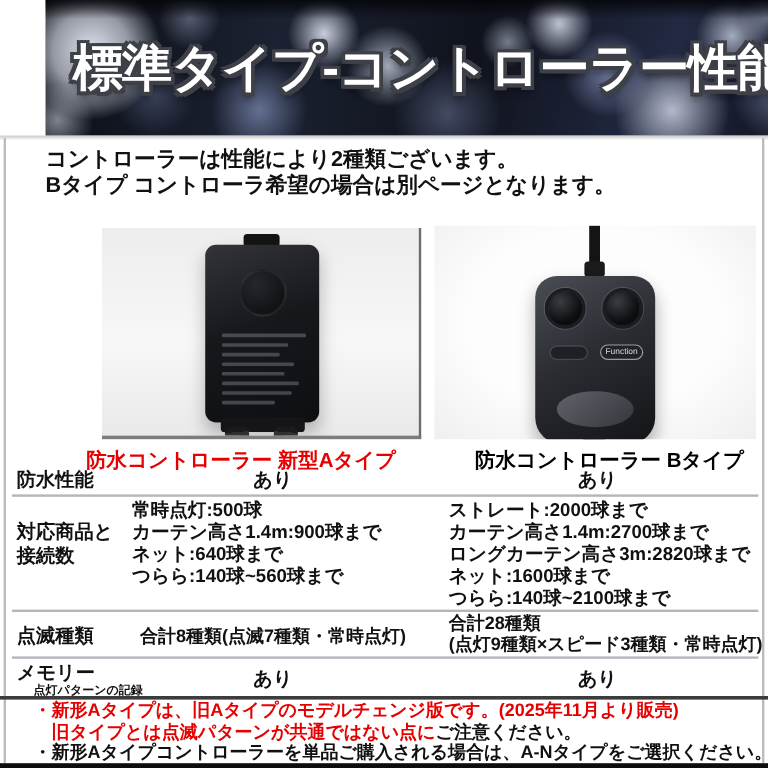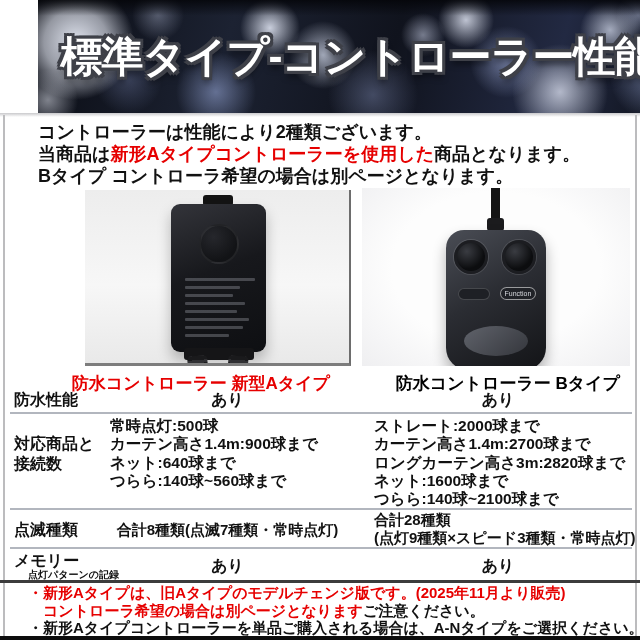--- a/index.html
+++ b/index.html
@@ -123,21 +123,20 @@
   <div class="header">
     <div class="header-title">標準タイプ-コントローラー性能</div>
   </div>
   <div class="header-fade"></div>
 
   <div class="side-line left"></div>
   <div class="side-line right"></div>
 
   <div class="intro">
     <div>コントローラーは性能により2種類ございます。</div>
-    <div><span>当商品は</span><span class="red">新形Aタイプコントローラーを使用した</span><span>商品となります。</span></div>
     <div>Bタイプ コントローラ希望の場合は別ページとなります。</div>
   </div>
 
   <div class="photo photo-a">
     <div class="ctrl-a-nub"></div>
     <div class="ctrl-a-body">
       <div class="ctrl-a-btn"></div>
       <div class="ctrl-a-text">
         <div style="width:70px"></div>
           <div style="width:55px"></div>
@@ -204,18 +203,18 @@
   <div class="sep" style="top:547px"></div>
 
   <div class="tbl-label" style="top:551px">メモリー</div>
   <div class="tbl-sub" style="top:568px">点灯パターンの記録</div>
   <div class="cell-a" style="top:556px">あり</div>
   <div class="cell-b" style="top:556px">あり</div>
   <div class="sep-thick" style="top:580px"></div>
 
   <div class="notes">
     <div class="red">・新形Aタイプは、旧Aタイプのモデルチェンジ版です。(2025年11月より販売)</div>
-    <div class="indent"><span class="red">コントローラ希望の場合は別ページとなります</span><span>ご注意ください。</span></div>
+    <div class="indent"><span class="red">旧タイプとは点滅パターンが共通ではない点に</span><span>ご注意ください。</span></div>
     <div>・新形Aタイプコントローラーを単品ご購入される場合は、A-Nタイプをご選択ください。</div>
   </div>
 
   <div class="bottom-bar"></div>
 </div>
 
 </body></html>

